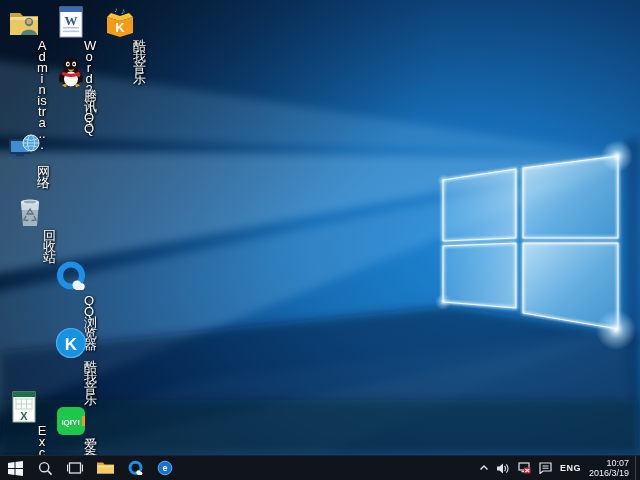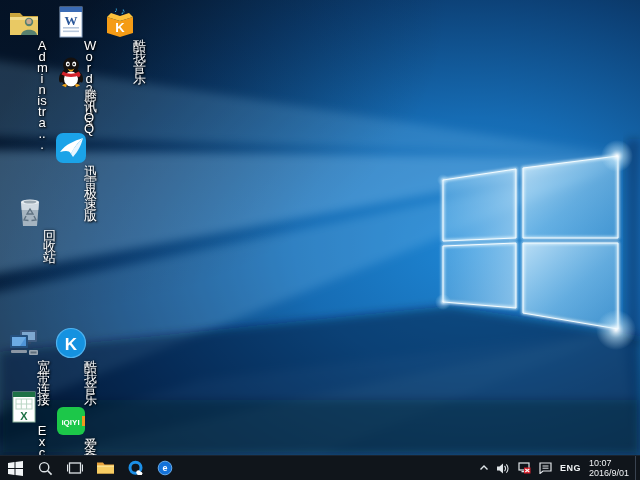--- a/index.html
+++ b/index.html
@@ -34,21 +34,21 @@
   .tb-btn svg{display:block;}
   .tb-spacer{flex:1 1 auto;}
   .tray{display:flex;align-items:center;height:25px;}
   .tray-btn{
     height:25px;display:flex;align-items:center;justify-content:center;
     padding:0 4px;color:#e8ecef;flex:0 0 auto;
   }
   .tray-btn svg{display:block;}
   .lang{font-size:9px;font-weight:bold;color:#f0f3f5;letter-spacing:.5px;}
   .clock{
-    text-align:left;color:#f0f3f5;font-size:9px;line-height:10px;
+    text-align:right;color:#f0f3f5;font-size:9px;line-height:10px;
     padding:0 6px 0 4px;
   }
   .show-desktop{width:4px;height:25px;border-left:1px solid #3a4350;flex:0 0 auto;}
 </style>
 </head>
 <body>
 
 <div class="desktop">
 
   <svg class="wall" viewBox="0 0 640 455" preserveAspectRatio="none">
@@ -185,67 +185,68 @@
         <circle cx="24.5" cy="20" r="2" fill="#d4232a"></circle>
         <path d="M8,30.5 q2,-2.5 5,-1 l-1,2.8 z" fill="#f5a516"></path>
         <path d="M26,30.5 q-2,-2.5 -5,-1 l1,2.8 z" fill="#f5a516"></path>
         <path d="M6.5,18 q-2.5,6 -1,9 q1.5,1.5 3,-1 z" fill="#14100e"></path>
         <path d="M27.5,18 q2.5,6 1,9 q-1.5,1.5 -3,-1 z" fill="#14100e"></path>
       </svg>
     </div>
     <div class="il">腾讯QQ</div>
   </div>
 
-
-  <div class="di" style="left:48px;top:131px">
-    <div class="ig">
-      <svg viewBox="0 0 34 34">
-        <rect x="2" y="2" width="30" height="30" rx="7" fill="#1ba3e8"></rect>
-        <path d="M6,21 C12,13 20,10 29,7 C23,13 21,15 17,23 C15,19 11,20 6,21 z" fill="#ffffff"></path>
-        <path d="M17,23 C19,18 21,15 29,7 C27,15 24,20 19,26 z" fill="#e8f6ff"></path>
-      </svg>
-    </div>
-    <div class="il">迅雷极速版</div>
-  </div>
+  <div class="di" style="left:1px;top:131px">
+    <div class="ig">
+      <svg viewBox="0 0 34 34">
+        <rect x="2" y="8" width="22" height="15" rx="1.5" fill="#16375e"></rect>
+        <rect x="4" y="10" width="18" height="11" fill="#3e8ed0"></rect>
+        <rect x="9" y="23" width="8" height="2.5" fill="#1c3c60"></rect>
+        <rect x="5" y="25.5" width="16" height="2.5" rx="1" fill="#2a4f78"></rect>
+        <circle cx="24" cy="12" r="8" fill="#4da2dd" stroke="#d6e8f5" stroke-width="1"></circle>
+        <ellipse cx="24" cy="12" rx="3.5" ry="8" fill="none" stroke="#cfe6f5" stroke-width=".8"></ellipse>
+        <line x1="16" y1="12" x2="32" y2="12" stroke="#cfe6f5" stroke-width=".8"></line>
+        <path d="M17,7.5 q7,3.5 14,0" fill="none" stroke="#cfe6f5" stroke-width=".8"></path>
+        <path d="M17,16.5 q7,-3.5 14,0" fill="none" stroke="#cfe6f5" stroke-width=".8"></path>
+      </svg>
+    </div>
+    <div class="il">网络</div>
+  </div>
+
 
   <div class="di" style="left:7px;top:195px">
     <div class="ig">
       <svg viewBox="0 0 34 34">
         <path d="M8,7 L26,7 L24,31 L10,31 z" fill="#b9c4cd" opacity=".85"></path>
         <path d="M8,7 L26,7 L25.3,15 L8.7,15 z" fill="#d4dde4" opacity=".9"></path>
         <ellipse cx="17" cy="7" rx="9" ry="2.5" fill="#e8eef2"></ellipse>
         <ellipse cx="17" cy="7" rx="6.5" ry="1.6" fill="#9aa8b2"></ellipse>
         <path d="M14,19 l3,-5 l3,5 z" fill="none" stroke="#5f7282" stroke-width="1.4"></path>
         <path d="M13,21 l-2,4 l4.5,.5" fill="none" stroke="#5f7282" stroke-width="1.4"></path>
         <path d="M21,21 l2,4 l-4.5,.5" fill="none" stroke="#5f7282" stroke-width="1.4"></path>
       </svg>
     </div>
     <div class="il">回收站</div>
   </div>
 
 
 
-
-  <div class="di" style="left:1px;top:326px">
-    <div class="ig">
-      <svg viewBox="0 0 34 34">
-        <rect x="13" y="4" width="17" height="12" rx="1" fill="#3d5a80"></rect>
-        <rect x="15" y="6" width="13" height="8" fill="#7ea8d0"></rect>
-        <rect x="18" y="16" width="6" height="2" fill="#30486a"></rect>
-        <rect x="3" y="9" width="18" height="13" rx="1" fill="#24507e"></rect>
-        <rect x="5" y="11" width="14" height="9" fill="#4f94d8"></rect>
-        <path d="M5,11 h14 l-6,9 h-8 z" fill="#6cabe4"></path>
-        <rect x="8" y="22" width="8" height="2" fill="#1c3c60"></rect>
-        <rect x="4" y="24" width="16" height="3" rx="1" fill="#8b97a5"></rect>
-        <rect x="22" y="24" width="9" height="5" rx="1" fill="#9aa6b2"></rect>
-        <rect x="23.5" y="25.5" width="6" height="2" fill="#5f6e7c"></rect>
-      </svg>
-    </div>
-    <div class="il">宽带连接</div>
-  </div>
+  <div class="di" style="left:48px;top:260px">
+    <div class="ig">
+      <svg viewBox="0 0 34 34">
+        <circle cx="17" cy="15.5" r="11" fill="none" stroke="#1c90e8" stroke-width="6"></circle>
+        <circle cx="23" cy="25" r="4.5" fill="#ffffff"></circle>
+        <circle cx="27.5" cy="26.5" r="3.2" fill="#ffffff"></circle>
+        <rect x="21" y="26.5" width="9" height="3.5" rx="1.7" fill="#ffffff"></rect>
+        <circle cx="24" cy="26" r="3.8" fill="#e9f4fc"></circle>
+      </svg>
+    </div>
+    <div class="il">QQ浏览器</div>
+  </div>
+
 
   <div class="di" style="left:48px;top:326px">
     <div class="ig">
       <svg viewBox="0 0 34 34">
         <circle cx="17" cy="17" r="14.5" fill="#1592e0"></circle>
         <circle cx="17" cy="17" r="14.5" fill="none" stroke="#4fb2ef" stroke-width="1.2"></circle>
         <text x="17" y="24" font-size="17" font-weight="bold" fill="#ffffff" text-anchor="middle">K</text>
       </svg>
     </div>
     <div class="il">酷我音乐</div>
@@ -378,17 +379,17 @@
           <line x1="3.5" y1="4" x2="9.5" y2="4" stroke="#dfe4e8" stroke-width="1"></line>
           <line x1="3.5" y1="6.2" x2="9.5" y2="6.2" stroke="#dfe4e8" stroke-width="1"></line>
         </svg>
       </span>
     </div>
     <div class="tray-btn">
       <span class="lang">ENG</span>
     </div>
     <div class="clock">
       <div>10:07</div>
-      <div>2016/9/01</div>
+      <div>2016/3/19</div>
     </div>
     <div class="show-desktop"></div>
   </div>
 </div>
 
 </body></html>

